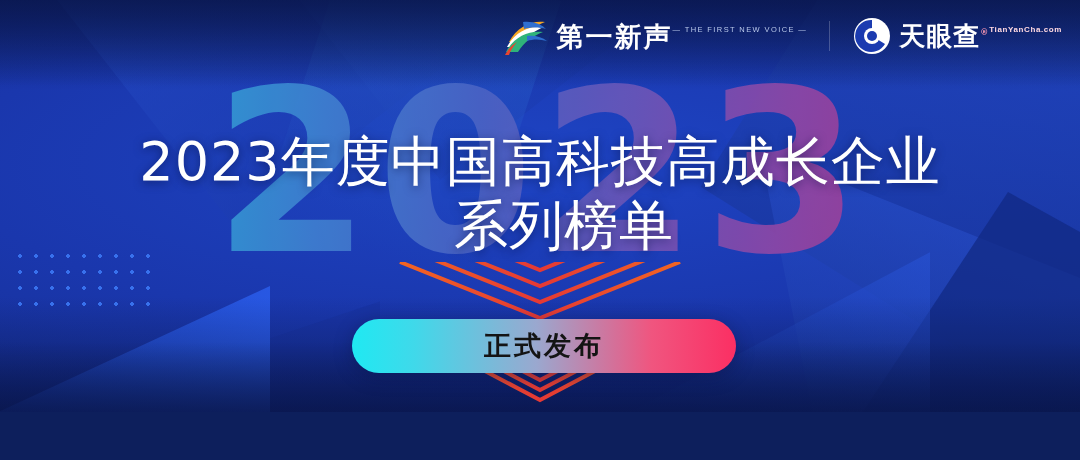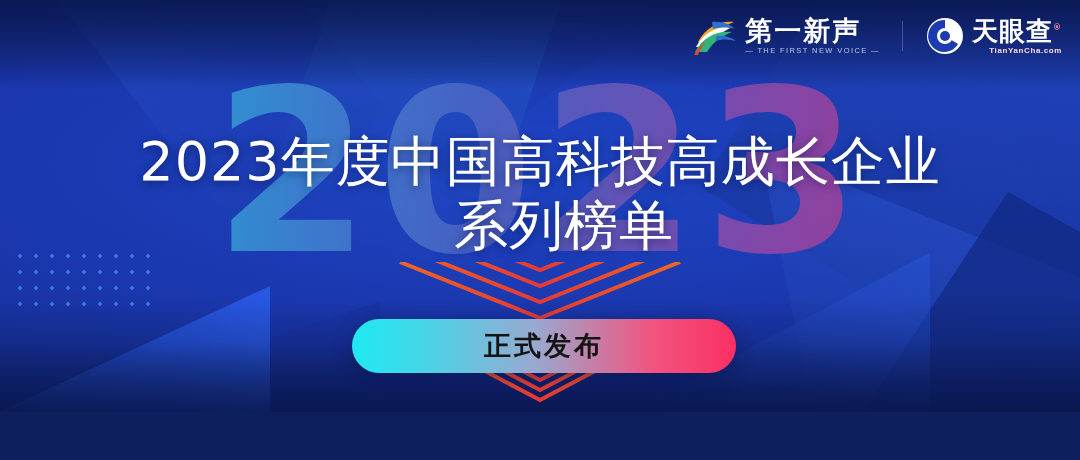--- a/index.html
+++ b/index.html
@@ -142,21 +142,21 @@
     display:flex;align-items:center;justify-content:center;
   }
 
   
   .logos{
     position:absolute;right:18px;top:12px;height:48px;
     display:flex;align-items:center;gap:22px;
   }
   .logo{display:flex;align-items:center;gap:7px;}
   .logo-mark{display:block;}
-  .logo-text{display:flex;flex-direction:column;line-height:1;}
+  .logo-text{display:flex;flex-direction:row;line-height:1;}
   .logo-cn{
     color:#ffffff;font-size:27px;font-weight:700;letter-spacing:2px;
     font-family:"DejaVu Sans","Liberation Sans",sans-serif;
   }
   .logo-en{
     color:#b9c8ea;font-size:7.5px;letter-spacing:1.4px;margin-top:3px;
     font-family:"Liberation Sans",sans-serif;white-space:nowrap;text-align:right;
   }
   .logo2 .logo-cn{font-size:26px;letter-spacing:1px;}
   .logo2 .logo-en{color:#ffd9e2;font-size:8px;letter-spacing:.6px;font-weight:700;}

